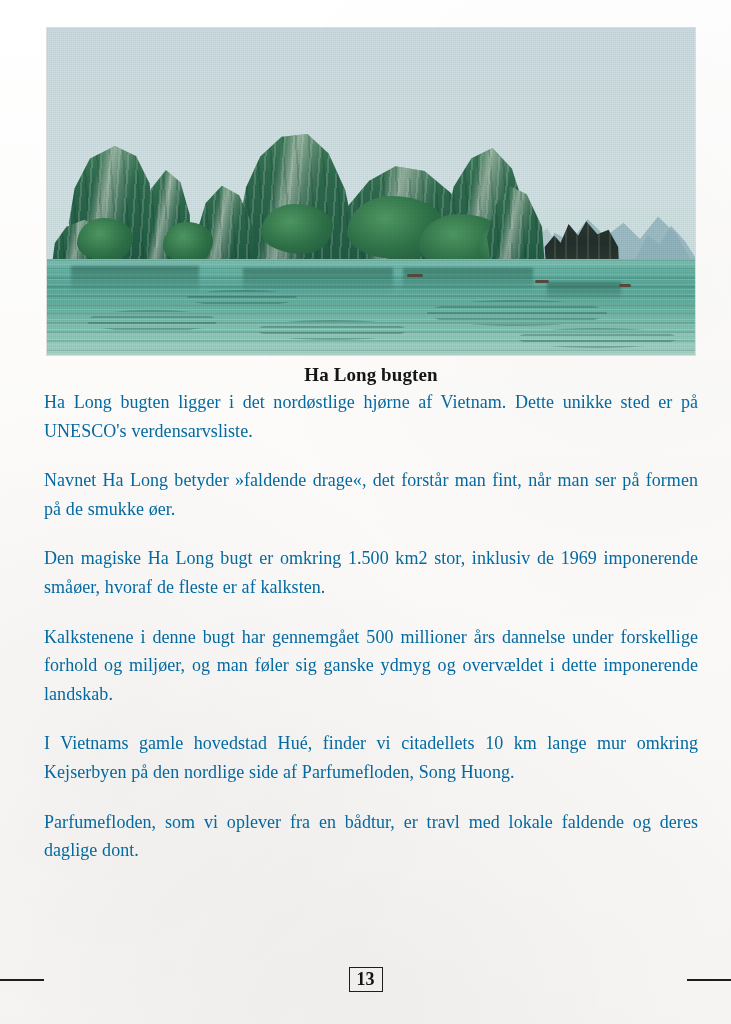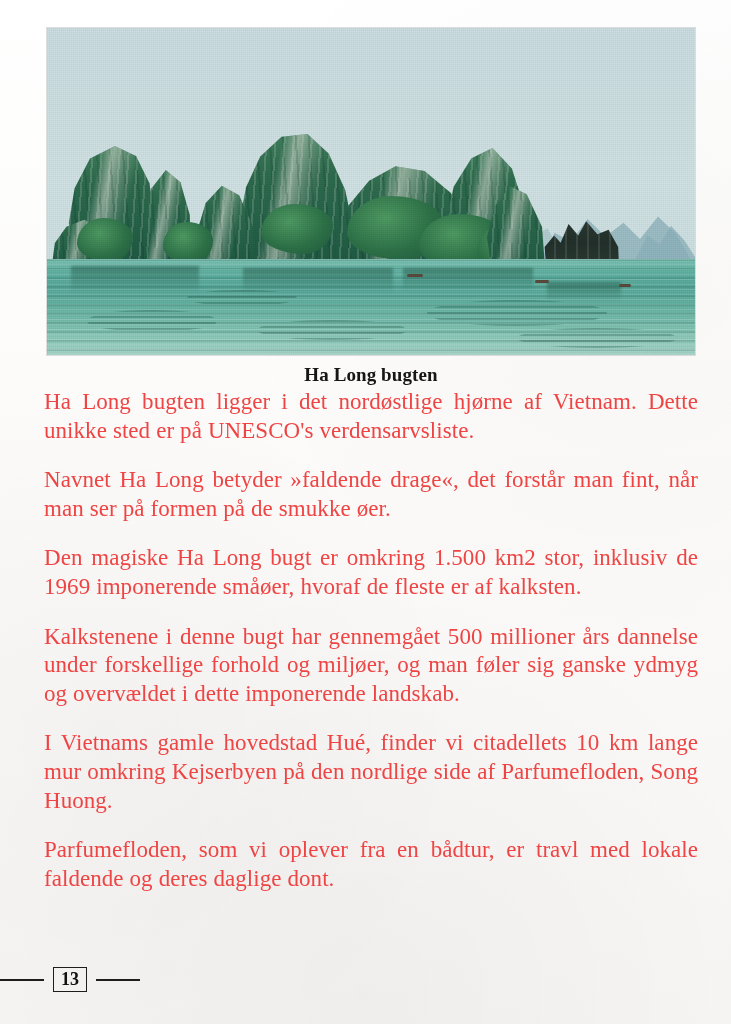--- a/index.html
+++ b/index.html
@@ -164,40 +164,40 @@
   .heading {
     font-size: 19px;
     font-weight: bold;
     line-height: 25px;
     color: #161616;
     margin: 0 0 1px 0;
     letter-spacing: 0.1px;
     text-align: center;
   }
   p.para {
-    font-size: 23px;
+    font-size: 18px;
     line-height: 28.6px;
-    color: #ef4444;
+    color: #0369a1;
     margin: 0 0 21px 0;
     text-align: justify;
     text-align-last: left;
     letter-spacing: 0.05px;
     word-spacing: 0.2px;
   }
   p.para:last-child { margin-bottom: 0; }
 
   
   .folio {
     position: absolute;
     left: 0;
     right: 0;
     top: 967px;
     display: flex;
     align-items: center;
-    justify-content: flex-start;
+    justify-content: space-between;
     gap: 9px;
   }
   .rule {
     width: 44px;
     height: 2px;
     background: #1d1d1d;
   }
   .folio-box {
     border: 1.5px solid #1d1d1d;
     padding: 1px 7px 2px 7px;

